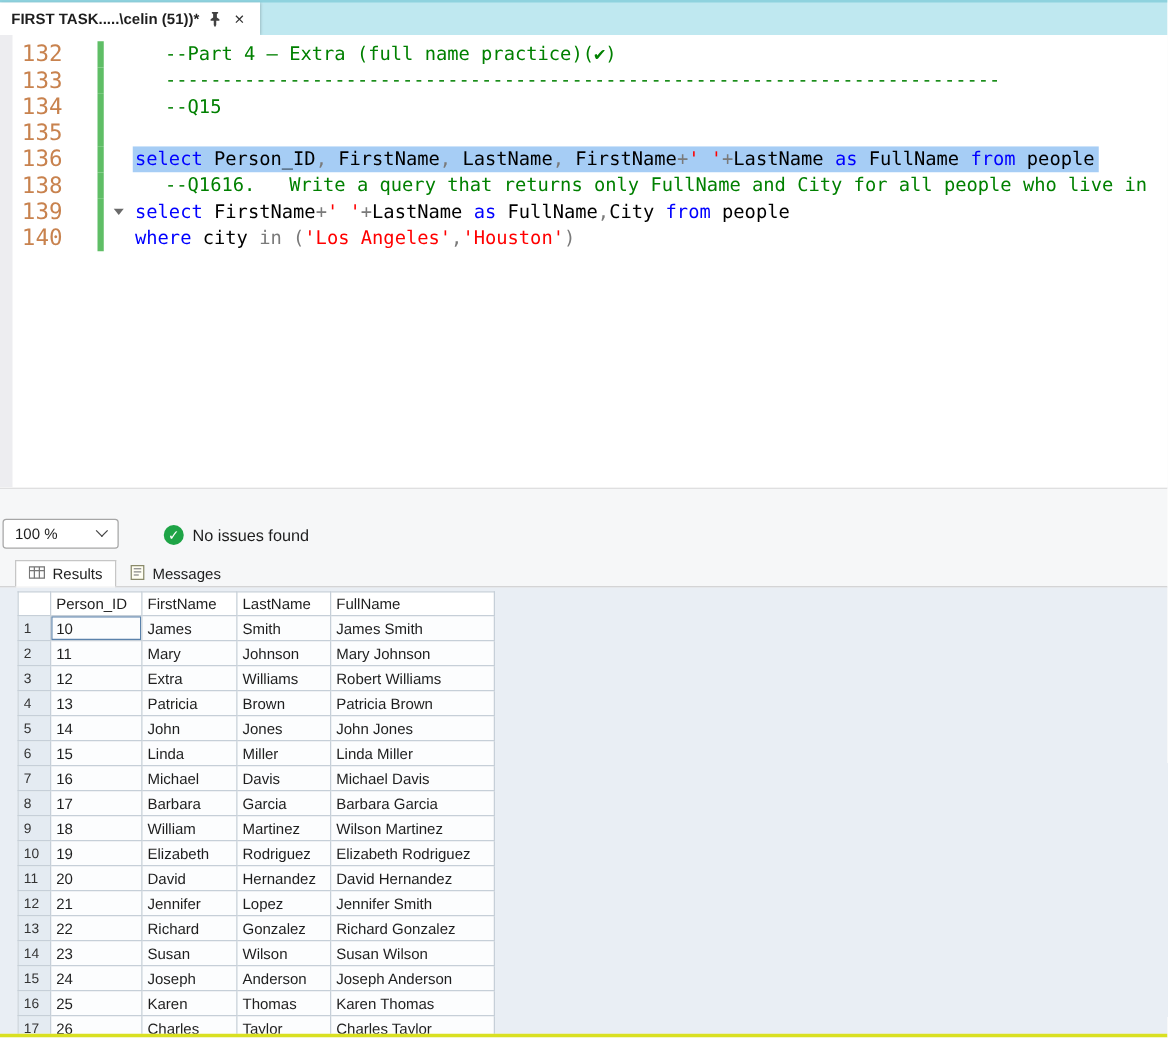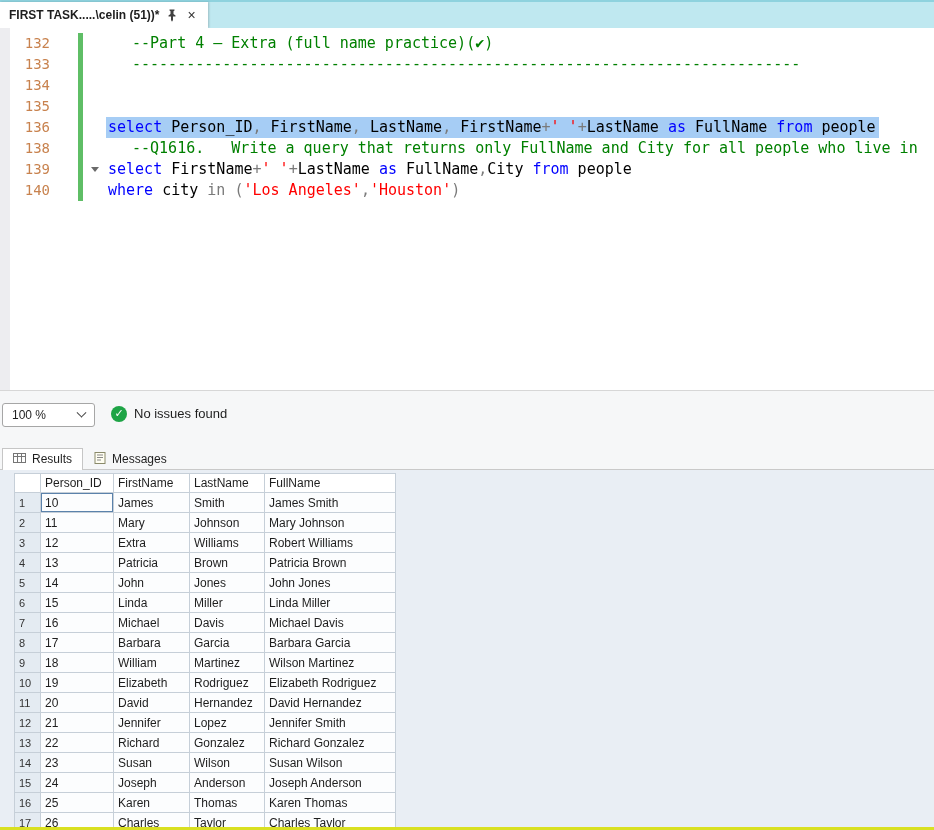--- a/index.html
+++ b/index.html
@@ -13,50 +13,50 @@
   .doc-tab { background:#fff; display:flex; align-items:center; gap:8px; padding:0 10px 0 9px;
              font-size:12px; font-weight:bold; color:#1e1e1e; box-shadow:1px 0 2px rgba(0,0,0,.18); }
   .doc-tab .close-icon { font-size:14px; font-weight:normal; color:#333; line-height:1; cursor:pointer; padding:0 2px; }
   .doc-tab .pin-icon { display:flex; align-items:center; }
 
   
   .editor { flex:0 0 362px; background:#fff; position:relative; overflow:hidden; padding-top:5px; }
   .editor::before { content:""; position:absolute; left:0; top:0; bottom:0; width:10px; background:#ededf0; }
   .code-line { display:flex; height:21px; line-height:21px; white-space:pre;
                font-family:"DejaVu Sans Mono", "DejaVu Sans", monospace; font-size:15px; position:relative; }
-  .line-num { flex:0 0 50px; text-align:right; color:var(--linenum,#c8824e); font-size:14px; }
+  .line-num { flex:0 0 50px; text-align:right; color:var(--linenum,#c8824e); font-size:18px; }
   .gap { flex:0 0 28px; }
   .change-bar { flex:0 0 5px; }
   .code-line.marked .change-bar { background:var(--change-bar,#5fbe66); }
   .fold { flex:0 0 23px; display:flex; align-items:center; justify-content:center; }
   .fold .tri { width:0; height:0; border-left:4px solid transparent; border-right:4px solid transparent;
                border-top:5px solid #6a6a6a; }
   .code-text { flex:1; overflow:hidden; }
   .code-inner { display:inline-block; height:21px; line-height:21px; padding-left:2px; }
   .code-inner.selected { background:var(--selection,#a6cdf5); padding-right:3px;text-align:right; }
   .tok-c { color:var(--comment,#008000);margin-left:24px; }
   .tok-k { color:var(--keyword,#0000ff); }
   .tok-s { color:var(--string,#ff0000); }
   .tok-o { color:var(--operator,#7a7a7a); }
   .tok-x { color:#000; }
 
   
   .bottom { flex:1; display:flex; flex-direction:column; background:#f6f7f8; border-top:1px solid #d7d7d7; min-height:0; }
-  .zoom-row { flex:0 0 57px; display:flex; align-items:center; gap:16px; padding:0 0 9px 2px; }
+  .zoom-row { flex:0 0 57px; display:flex; align-items:flex-end; gap:36px; padding:0 0 9px 2px; }
   .zoom-combo { width:93px; height:24px; background:#fff; border:1px solid #a6a6a6; border-radius:3px;
                 display:flex; align-items:center; justify-content:space-between; padding:0 9px;
                 font-size:12px; color:#1e1e1e; cursor:default; }
   .combo-arrow { width:7px; height:7px; border-right:1.6px solid #444; border-bottom:1.6px solid #444;
                  transform:rotate(45deg) translate(-2px,-2px); }
   .issues { display:flex; align-items:center; gap:7px; font-size:13px; color:#1e1e1e; padding-bottom:3px; }
   .check-circle { width:16px; height:16px; border-radius:50%; background:var(--check-green,#1ea446);
                   color:#fff; font-size:11px; display:flex; align-items:center; justify-content:center; }
 
   
-  .rtabs { flex:0 0 22px; display:flex; align-items:center; padding-left:2px; border-bottom:1px solid #c9c9c9; }
+  .rtabs { flex:0 0 22px; display:flex; align-items:center; padding-left:12px; border-bottom:1px solid #c9c9c9; }
   .rtab { height:21px; display:flex; align-items:center; gap:6px; padding:0 10px; font-size:12px;
           color:#1e1e1e; border:1px solid transparent; border-bottom:none; position:relative; cursor:default; }
   .rtab.active { background:#fff; border-color:#c6c6c6; }
   .rtab.active::after { content:""; position:absolute; left:0; right:0; bottom:-1px; height:1px; background:#fff; }
 
   
   .grid-area { flex:1; background:#e9eef4; padding:3px 0 0 14px; overflow:hidden; min-height:0; }
   table.grid { border-collapse:collapse; table-layout:fixed; background:#fff; font-size:12px; }
   table.grid col.c0 { width:26px; }
   table.grid col.c1 { width:73px; }
@@ -84,21 +84,21 @@
         </svg>
       </span>
       <span class="close-icon">×</span>
     </div>
   </div>
 
   <div class="editor">
     <div id="editor-lines">
         <div class="code-line marked"><span class="line-num">132</span><span class="gap"></span><span class="change-bar"></span><span class="fold"></span><span class="code-text"><span class="code-inner"><span class="tok-c">--Part 4 – Extra (full name practice)(✔)</span></span></span></div>
         <div class="code-line marked"><span class="line-num">133</span><span class="gap"></span><span class="change-bar"></span><span class="fold"></span><span class="code-text"><span class="code-inner"><span class="tok-c">--------------------------------------------------------------------------</span></span></span></div>
-        <div class="code-line marked"><span class="line-num">134</span><span class="gap"></span><span class="change-bar"></span><span class="fold"></span></div>
+        <div class="code-line marked"><span class="line-num">134</span><span class="gap"></span><span class="change-bar"></span><span class="fold"></span><span class="code-text"><span class="code-inner"><span class="tok-c">--Q15</span></span></span></div>
         <div class="code-line marked"><span class="line-num">135</span><span class="gap"></span><span class="change-bar"></span><span class="fold"></span><span class="code-text"><span class="code-inner"></span></span></div>
         <div class="code-line marked"><span class="line-num">136</span><span class="gap"></span><span class="change-bar"></span><span class="fold"></span><span class="code-text"><span class="code-inner selected"><span class="tok-k">select</span><span class="tok-x"> Person_ID</span><span class="tok-o">,</span><span class="tok-x"> FirstName</span><span class="tok-o">,</span><span class="tok-x"> LastName</span><span class="tok-o">,</span><span class="tok-x"> FirstName</span><span class="tok-o">+</span><span class="tok-s">' '</span><span class="tok-o">+</span><span class="tok-x">LastName </span><span class="tok-k">as</span><span class="tok-x"> FullName </span><span class="tok-k">from</span><span class="tok-x"> people</span></span></span></div>
         <div class="code-line marked"><span class="line-num">138</span><span class="gap"></span><span class="change-bar"></span><span class="fold"></span><span class="code-text"><span class="code-inner"><span class="tok-c">--Q1616.   Write a query that returns only FullName and City for all people who live in</span></span></span></div>
         <div class="code-line marked"><span class="line-num">139</span><span class="gap"></span><span class="change-bar"></span><span class="fold"><span class="tri"></span></span><span class="code-text"><span class="code-inner"><span class="tok-k">select</span><span class="tok-x"> FirstName</span><span class="tok-o">+</span><span class="tok-s">' '</span><span class="tok-o">+</span><span class="tok-x">LastName </span><span class="tok-k">as</span><span class="tok-x"> FullName</span><span class="tok-o">,</span><span class="tok-x">City </span><span class="tok-k">from</span><span class="tok-x"> people</span></span></span></div>
         <div class="code-line marked"><span class="line-num">140</span><span class="gap"></span><span class="change-bar"></span><span class="fold"></span><span class="code-text"><span class="code-inner"><span class="tok-k">where</span><span class="tok-x"> city </span><span class="tok-o">in</span><span class="tok-x"> </span><span class="tok-o">(</span><span class="tok-s">'Los Angeles'</span><span class="tok-o">,</span><span class="tok-s">'Houston'</span><span class="tok-o">)</span></span></span></div>
       </div>
   </div>
 
   <div class="bottom">
 

